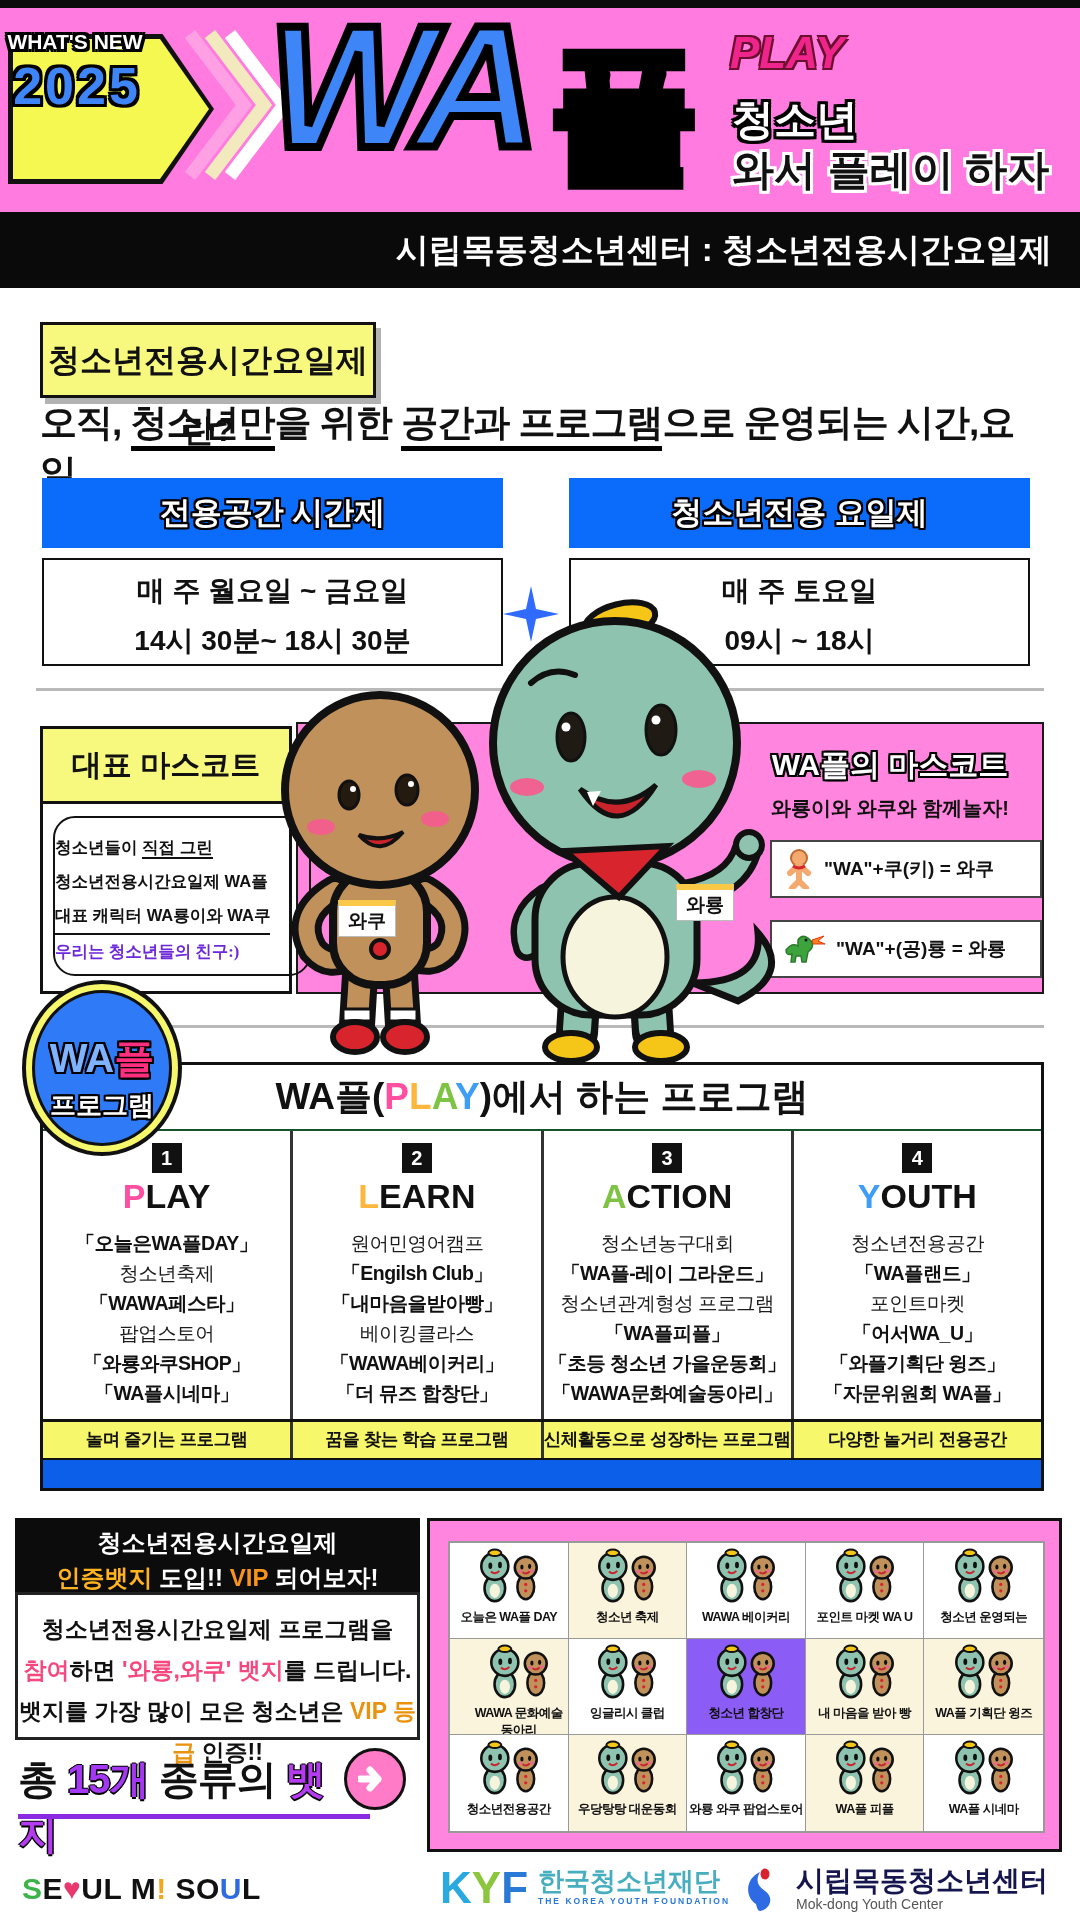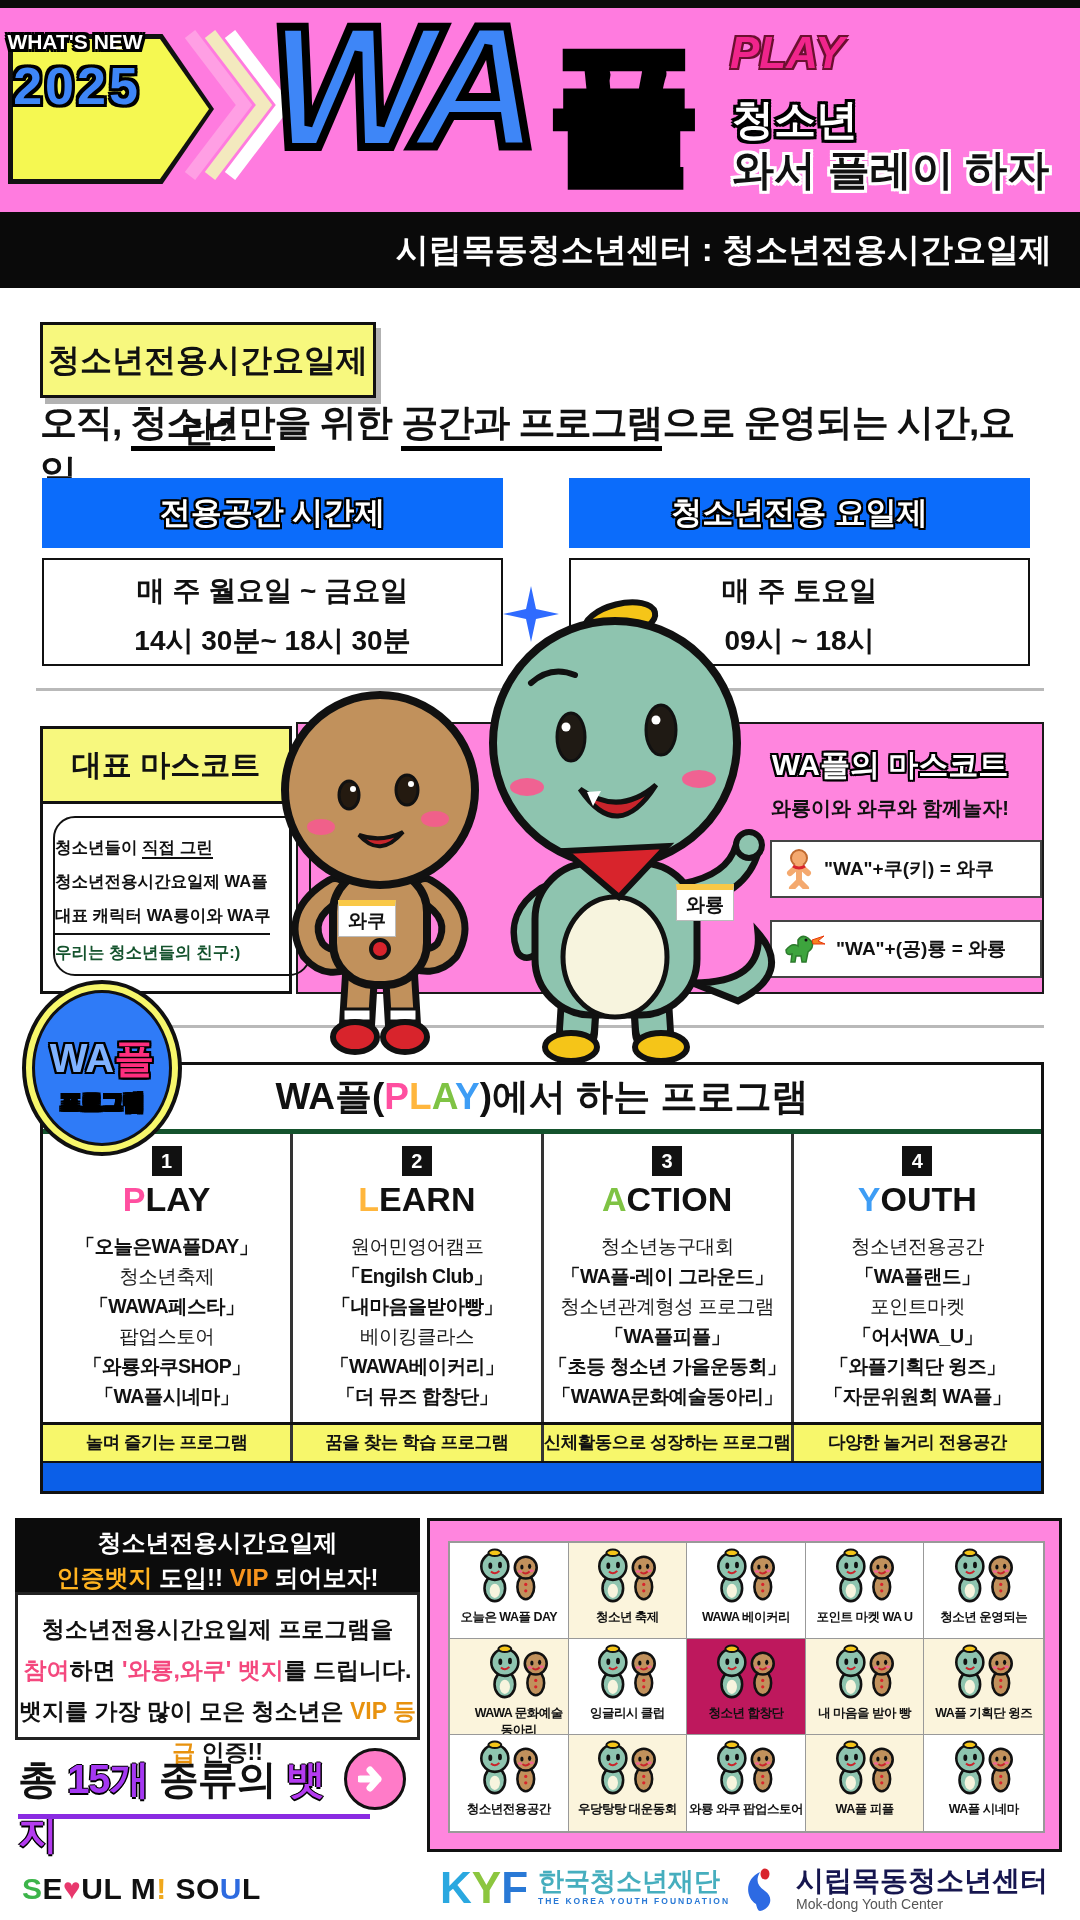--- a/index.html
+++ b/index.html
@@ -50,53 +50,53 @@
   #divider1{top:688px;} #divider2{top:1025px;z-index:1;}
 
   
   #pink-box{top:722px;left:296px;width:748px;height:272px;background:#FF85DE;border:2px solid #1a1a1a;box-sizing:border-box;z-index:2;}
   #mascot-label{top:726px;left:40px;width:252px;height:78px;background:#F7F87E;border:3px solid #111;box-sizing:border-box;
      font-size:30px;font-weight:900;text-align:center;line-height:72px;z-index:3;}
   #mascot-panel{top:801px;left:40px;width:252px;height:193px;background:#fff;border:3px solid #111;box-sizing:border-box;z-index:3;}
   #mascot-note{position:absolute;top:12px;left:10px;width:258px;height:160px;border:2px solid #111;border-radius:22px;
      text-align:left;font-size:16.5px;font-weight:800;padding-top:12px;box-sizing:border-box;line-height:34px;}
   #mascot-note .u{border-bottom:2px solid #111;padding-bottom:1px;}
-  #mascot-note .friend{color:#14532d;}
+  #mascot-note .friend{color:#6d28d9;font-family:Liberation Serif, serif;}
   #pm-title{top:745px;left:740px;width:300px;text-align:center;font-size:30px;font-weight:900;color:#fff;z-index:3;}
   #pm-sub{top:795px;left:740px;width:300px;text-align:center;font-size:20px;font-weight:900;color:#111;z-index:3;}
   .eq-box{left:770px;width:272px;height:58px;background:#fff;border:2px solid #444;box-sizing:border-box;z-index:3;
      display:flex;align-items:center;gap:10px;padding-left:12px;font-size:19px;font-weight:800;}
   #eq1{top:840px;} #eq2{top:920px;}
   #mascots{top:585px;left:235px;z-index:4;}
   .name-tag{background:#fff;border:1px solid #bbb;border-top:6px solid #F9C846;z-index:5;
      font-size:19px;font-weight:800;text-align:center;width:56px;height:30px;line-height:30px;}
   #tag-waku{top:900px;left:338px;} #tag-waryong{top:884px;left:676px;}
 
   
   #prog-table{top:1062px;left:40px;width:1004px;border:3px solid #111;box-sizing:border-box;background:#fff;z-index:2;}
-  #prog-title{height:64px;border-bottom:5px solid #14532d;text-align:center;font-size:37px;font-weight:900;line-height:64px;}
+  #prog-title{height:64px;border-bottom:2px solid #14532d;text-align:center;font-size:37px;font-weight:900;line-height:64px;}
   #prog-cols{display:flex;height:288px;}
   .pcol{flex:1;border-right:3px solid #333;text-align:center;box-sizing:border-box;}
   .pcol:last-child{border-right:none;}
   .num{width:30px;height:30px;background:#111;color:#fff;font-size:20px;font-weight:900;line-height:30px;margin:12px auto 4px auto;}
   .phead{font-size:34px;font-weight:900;letter-spacing:0;}
   .pitems{margin-top:12px;}
   .itm{font-size:19.5px;line-height:30px;font-weight:500;color:#1c1c1c;letter-spacing:-0.5px;}
   .itm.b{font-weight:800;color:#111;}
   #prog-footers{display:flex;height:36px;background:#F7F76B;border-top:3px solid #111;}
   .pfoot{flex:1;border-right:3px solid #333;box-sizing:border-box;text-align:center;font-size:17.5px;font-weight:900;
      line-height:34px;letter-spacing:-0.5px;}
   .pfoot:last-child{border-right:none;}
   #prog-bluebar{height:28px;background:#0B5FE8;border-top:2px solid #111;}
   #prog-badge{top:980px;left:22px;width:152px;height:168px;background:#F7F76B;border:4px solid #111;border-radius:50%;z-index:6;}
   #prog-badge-inner{position:absolute;top:6px;left:6px;right:6px;bottom:6px;background:#2F7BF7;border:3px solid #111;
      border-radius:50%;text-align:center;}
   #pb-line1{margin-top:38px;font-size:40px;font-weight:900;}
   #pb-wa{color:#7FB2FF;} #pb-peul{color:#FF2E7E;}
-  #pb-line2{font-size:21px;font-weight:900;color:#000000;margin-top:2px;}
+  #pb-line2{font-size:26px;font-weight:900;color:#ffffff;margin-top:2px;}
 
   
   #vip-black{top:1518px;left:15px;width:405px;height:74px;background:#0C0C0C;color:#fff;text-align:center;}
   #vip-black .l1{font-size:24px;font-weight:800;margin-top:9px;}
   #vip-black .l2{font-size:24px;font-weight:800;margin-top:3px;}
   .org{color:#FFB320;} .org2{color:#F7941D;} .pnk{color:#F4487E;} .org3{color:#E8920E;}
   #vip-white{top:1592px;left:15px;width:405px;height:148px;background:#fff;border:3px solid #222;box-sizing:border-box;
      text-align:center;font-size:23px;font-weight:800;padding-top:14px;line-height:41px;}
   #count-line{top:1752px;left:18px;width:330px;font-size:40px;font-weight:900;letter-spacing:-1px;}
   .purp{color:#A538F2;text-shadow:1.5px 0 #000,-1.5px 0 #000,0 1.5px #000,0 -1.5px #000;}
@@ -384,21 +384,21 @@
           </svg><div class="blabel">포인트 마켓 WA U</div></div>
         <div class="bcell" style="background: rgb(255, 255, 255);"><svg class="bimg" viewBox="0 0 120 90">
             <use href="#pair" xlink:href="#pair"></use>
           </svg><div class="blabel">청소년 운영되는</div></div>
         <div class="bcell" style="background: rgb(251, 244, 220); padding-left: 20px;"><svg class="bimg" viewBox="0 0 120 90">
             <use href="#pair" xlink:href="#pair"></use>
           </svg><div class="blabel">WAWA 문화예술동아리</div></div>
         <div class="bcell" style="background: rgb(255, 255, 255);"><svg class="bimg" viewBox="0 0 120 90">
             <use href="#pair" xlink:href="#pair"></use>
           </svg><div class="blabel">잉글리시 클럽</div></div>
-        <div class="bcell" style="background: #be185d;"><svg class="bimg" viewBox="0 0 120 90">
+        <div class="bcell" style="background: #8b5cf6;"><svg class="bimg" viewBox="0 0 120 90">
             <use href="#pair" xlink:href="#pair"></use>
           </svg><div class="blabel">청소년 합창단</div></div>
         <div class="bcell" style="background: rgb(251, 244, 220);"><svg class="bimg" viewBox="0 0 120 90">
             <use href="#pair" xlink:href="#pair"></use>
           </svg><div class="blabel">내 마음을 받아 빵</div></div>
         <div class="bcell" style="background: rgb(251, 244, 220);"><svg class="bimg" viewBox="0 0 120 90">
             <use href="#pair" xlink:href="#pair"></use>
           </svg><div class="blabel">WA플 기획단 윙즈</div></div>
         <div class="bcell" style="background: rgb(255, 255, 255);"><svg class="bimg" viewBox="0 0 120 90">
             <use href="#pair" xlink:href="#pair"></use>

